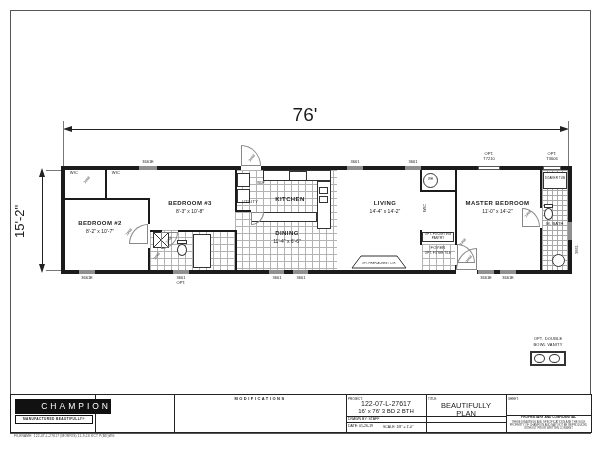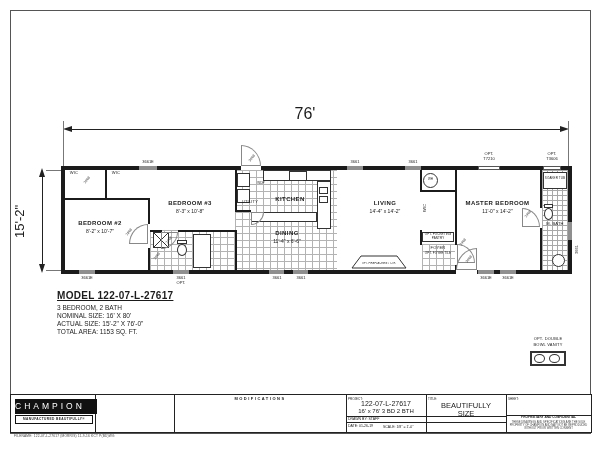--- a/index.html
+++ b/index.html
@@ -35,21 +35,21 @@
   .tbv{position:absolute;top:0;width:1px;height:37px;background:#222;}
   .tbh{position:absolute;height:1px;background:#222;}
   .tbl{position:absolute;font-size:3px;color:#222;}
 </style>
 </head>
 <body>
 
 <div class="sheet">
   <div class="frame"></div>
 
-  <div class="lbl" style="left:270px;top:104px;width:70px;font-size:16px;">76'</div>
+  <div class="lbl" style="left:270px;top:104px;width:70px;font-size:19px;">76'</div>
   <div class="dim" style="left:68px;top:129px;width:497px;height:1px;"></div>
   <div class="ah" style="left:63px;top:126px;border-top:3px solid transparent;border-bottom:3px solid transparent;border-right:9px solid #222;"></div>
   <div class="ah" style="left:560px;top:126px;border-top:3px solid transparent;border-bottom:3px solid transparent;border-left:9px solid #222;"></div>
   <div class="dim" style="left:63px;top:121px;width:1px;height:45px;background:#777;"></div>
   <div class="dim" style="left:568px;top:121px;width:1px;height:45px;background:#777;"></div>
 
   <div class="lbl vert" style="left:12px;top:188px;height:66px;font-size:13px;">15'-2"</div>
   <div class="dim" style="left:42px;top:174px;width:1px;height:94px;"></div>
   <div class="ah" style="left:39px;top:168px;border-left:3px solid transparent;border-right:3px solid transparent;border-bottom:9px solid #222;"></div>
   <div class="ah" style="left:39px;top:264px;border-left:3px solid transparent;border-right:3px solid transparent;border-top:9px solid #222;"></div>
@@ -175,58 +175,51 @@
   <div class="winlbl" style="left:540px;top:157px;">T3606</div>
   <div class="winlbl" style="left:75px;top:276px;">3661E</div>
   <div class="winlbl" style="left:169px;top:276px;">3661</div>
   <div class="winlbl" style="left:169px;top:281px;">OPT.</div>
   <div class="winlbl" style="left:265px;top:276px;">3661</div>
   <div class="winlbl" style="left:289px;top:276px;">3661</div>
   <div class="winlbl" style="left:474px;top:276px;">3661E</div>
   <div class="winlbl" style="left:496px;top:276px;">3661E</div>
   <div class="winlbl vert" style="left:575px;top:238px;width:8px;height:24px;">3661</div>
 
-  <div style="position:absolute;left:57px;top:290px;width:210px;">
-    <div style="font-size:10px;font-weight:bold;text-decoration:underline;letter-spacing:.3px;">MODEL 122-07-L-27617</div>
-    <div style="font-size:6.5px;line-height:8px;margin-top:3px;">3 BEDROOM, 2 BATH</div>
-    <div style="font-size:6.5px;line-height:8px;">NOMINAL SIZE: 16' X 80'</div>
-    <div style="font-size:6.5px;line-height:8px;">ACTUAL SIZE: 15'-2" X 76'-0"</div>
-    <div style="font-size:6.5px;line-height:8px;">TOTAL AREA: 1153 SQ. FT.</div>
-  </div>
 
   <div class="lbl small" style="left:524px;top:337px;width:48px;">OPT. DOUBLE</div>
   <div class="lbl small" style="left:524px;top:343px;width:48px;">BOWL VANITY</div>
   <div class="fix" style="left:530px;top:351px;width:36px;height:15px;border-width:2px;"></div>
   <div class="fix ellipse" style="left:534px;top:354px;width:11px;height:9px;"></div>
   <div class="fix ellipse" style="left:549px;top:354px;width:11px;height:9px;"></div>
 
   <div class="tb">
     <div class="tbv" style="left:84px;"></div>
     <div class="tbv" style="left:163px;"></div>
     <div class="tbv" style="left:335px;"></div>
     <div class="tbv" style="left:415px;"></div>
     <div class="tbv" style="left:495px;"></div>
 
-    <div style="position:absolute;left:4px;top:4px;width:82px;height:15px;background:#111;color:#fff;text-align:left;line-height:15px;font-size:8.5px;letter-spacing:3px;">CHAMPION</div>
+    <div style="position:absolute;left:4px;top:4px;width:96px;height:15px;background:#111;color:#fff;text-align:right;line-height:15px;font-size:8.5px;letter-spacing:3px;">CHAMPION</div>
     <div style="position:absolute;left:4px;top:20px;width:78px;height:9px;border:1px solid #111;box-sizing:border-box;text-align:center;line-height:7px;font-size:3.2px;font-weight:bold;letter-spacing:.4px;">MANUFACTURED BEAUTIFULLY®</div>
 
     <div class="lbl" style="left:163px;top:2px;width:172px;font-size:4px;font-weight:bold;letter-spacing:1.5px;">MODIFICATIONS</div>
 
     <div class="tbl" style="left:337px;top:1.5px;">PROJECT:</div>
     <div class="lbl" style="left:335px;top:5px;width:80px;font-size:7px;">122-07-L-27617</div>
     <div class="lbl" style="left:335px;top:13px;width:80px;font-size:6px;">16' x 76' 3 BD 2 BTH</div>
     <div class="tbh" style="left:335px;top:20.5px;width:160px;"></div>
     <div class="tbl" style="left:337px;top:22px;font-size:3.5px;">DRAWN BY:  STAFF</div>
     <div class="tbh" style="left:335px;top:27px;width:160px;"></div>
     <div class="tbl" style="left:337px;top:28.5px;font-size:3.5px;">DATE: 01-26-19</div>
     <div class="tbl" style="left:372px;top:30px;font-size:3.5px;">SCALE: 1/8" = 1'-0"</div>
 
     <div class="tbl" style="left:417px;top:1.5px;">TITLE:</div>
     <div class="lbl" style="left:415px;top:6px;width:80px;font-size:7.5px;">BEAUTIFULLY</div>
-    <div class="lbl" style="left:415px;top:14px;width:80px;font-size:7.5px;">SIZE</div>
+    <div class="lbl" style="left:415px;top:14px;width:80px;font-size:7.5px;">PLAN</div>
 
     <div class="tbl" style="left:497px;top:1.5px;">SHEET:</div>
     <div class="tbh" style="left:495px;top:19.5px;width:85px;"></div>
     <div class="lbl" style="left:495px;top:21px;width:85px;font-size:3.2px;font-weight:bold;">PROPRIETARY AND CONFIDENTIAL</div>
     <div class="lbl" style="left:495px;top:25.5px;width:85px;font-size:2.7px;color:#444;">THESE DRAWINGS AND SPECIFICATIONS ARE THE SOLE</div>
     <div class="lbl" style="left:495px;top:28.5px;width:85px;font-size:2.7px;color:#444;">PROPERTY OF CHAMPION AND MAY NOT BE REPRODUCED</div>
     <div class="lbl" style="left:495px;top:31.5px;width:85px;font-size:2.7px;color:#444;">WITHOUT PRIOR WRITTEN CONSENT</div>
   </div>
 
   <div style="position:absolute;left:14px;top:434px;font-size:3.2px;color:#444;letter-spacing:.2px;">FILENAME: 122-07-L-27617 (MORRIS) 11-9-16 KCT P(BD)WG</div>

